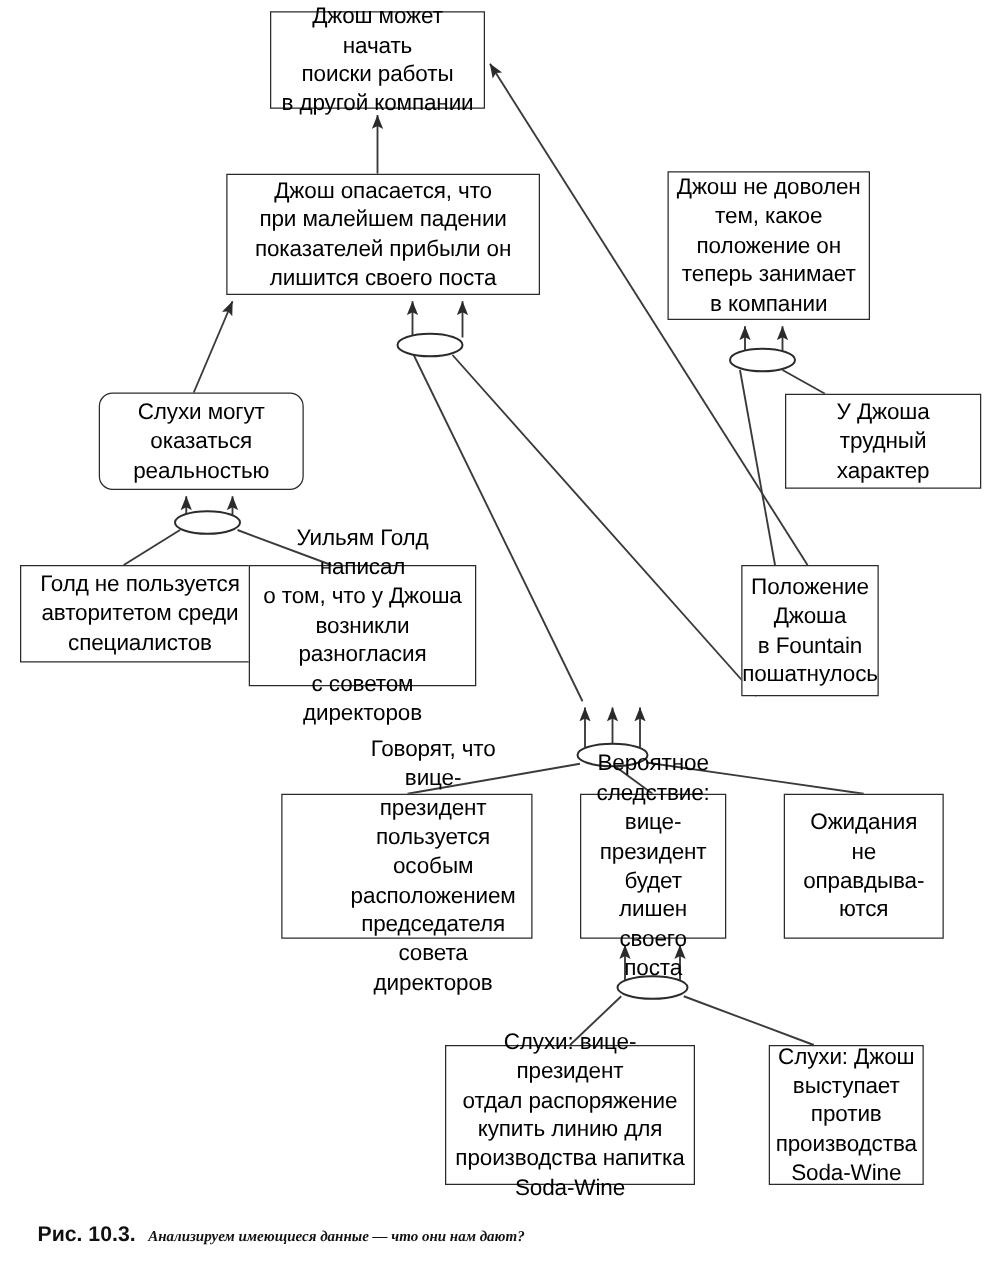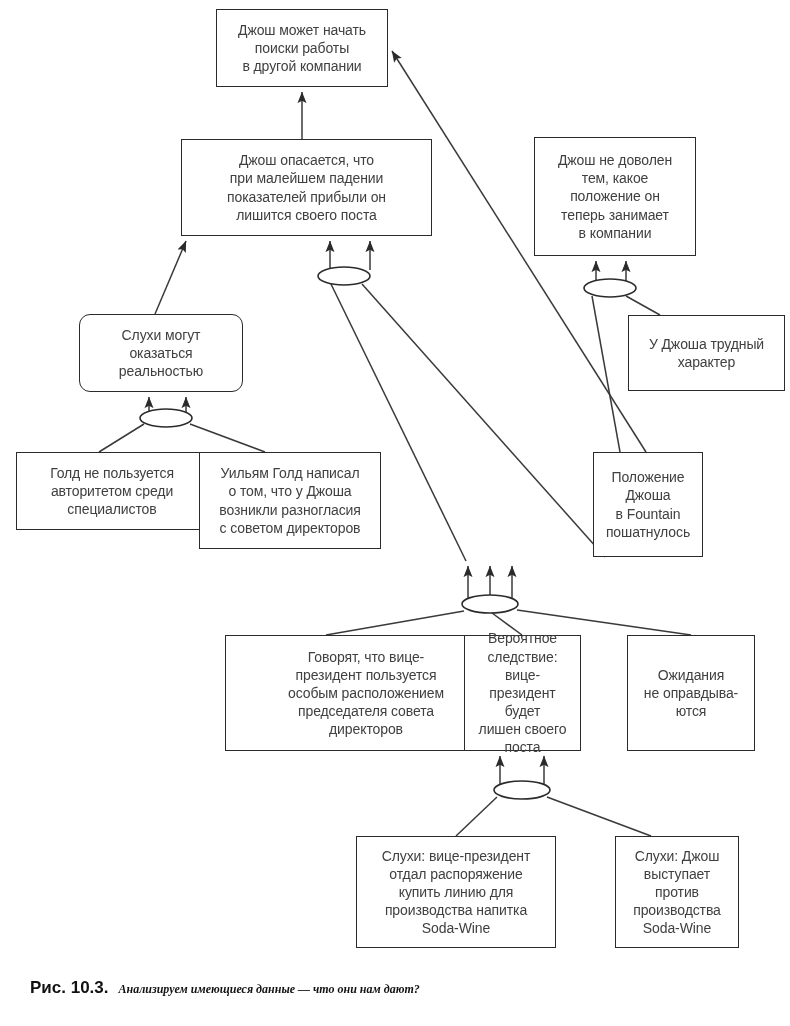--- a/index.html
+++ b/index.html
@@ -29,22 +29,22 @@
   .node {
     position: absolute;
     box-sizing: border-box;
     border: 1.6px solid #2b2b2b;
     background: #ffffff;
     display: flex;
     align-items: center;
     justify-content: center;
     text-align: center;
     line-height: 1.30;
-    font-size: 14px;
-    color: #404040;
+    font-size: 18px;
+    color: #000000;
     padding: 3px 6px;
     z-index: 3;
     white-space: pre-line;
     letter-spacing: -0.1px;
   }
   .caption {
     position: absolute;
     left: 30px;
     top: 978px;
     width: 740px;
@@ -148,21 +148,21 @@
 авторитетом среди
 специалистов</div>
   <div class="node" style="left: 199px; top: 452px; width: 182px; height: 97px;">Уильям Голд написал
 о том, что у Джоша
 возникли разногласия
 с советом директоров</div>
   <div class="node" style="left: 593px; top: 452px; width: 110px; height: 105px;">Положение
 Джоша
 в Fountain
 пошатнулось</div>
-  <div class="node" style="left: 225px; top: 635px; width: 240px; height: 116px; padding-left: 48px;">Говорят, что вице-
+  <div class="node" style="left: 225px; top: 635px; width: 201px; height: 116px; padding-left: 48px;">Говорят, что вице-
 президент пользуется
 особым расположением
 председателя совета
 директоров</div>
   <div class="node" style="left: 464px; top: 635px; width: 117px; height: 116px;">Вероятное
 следствие: вице-
 президент будет
 лишен своего
 поста</div>
   <div class="node" style="left: 627px; top: 635px; width: 128px; height: 116px;">Ожидания

